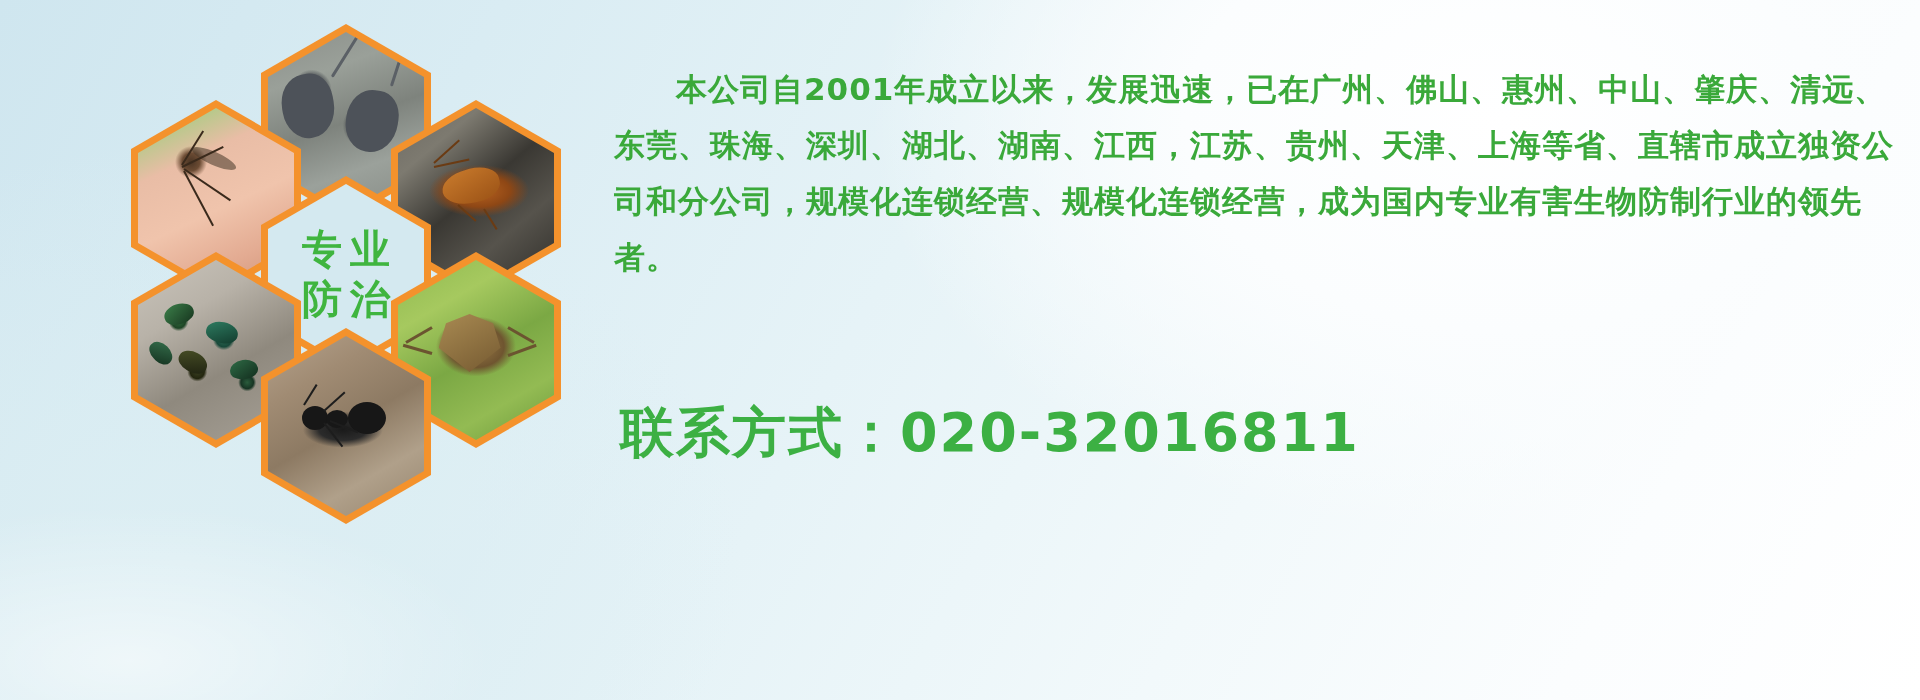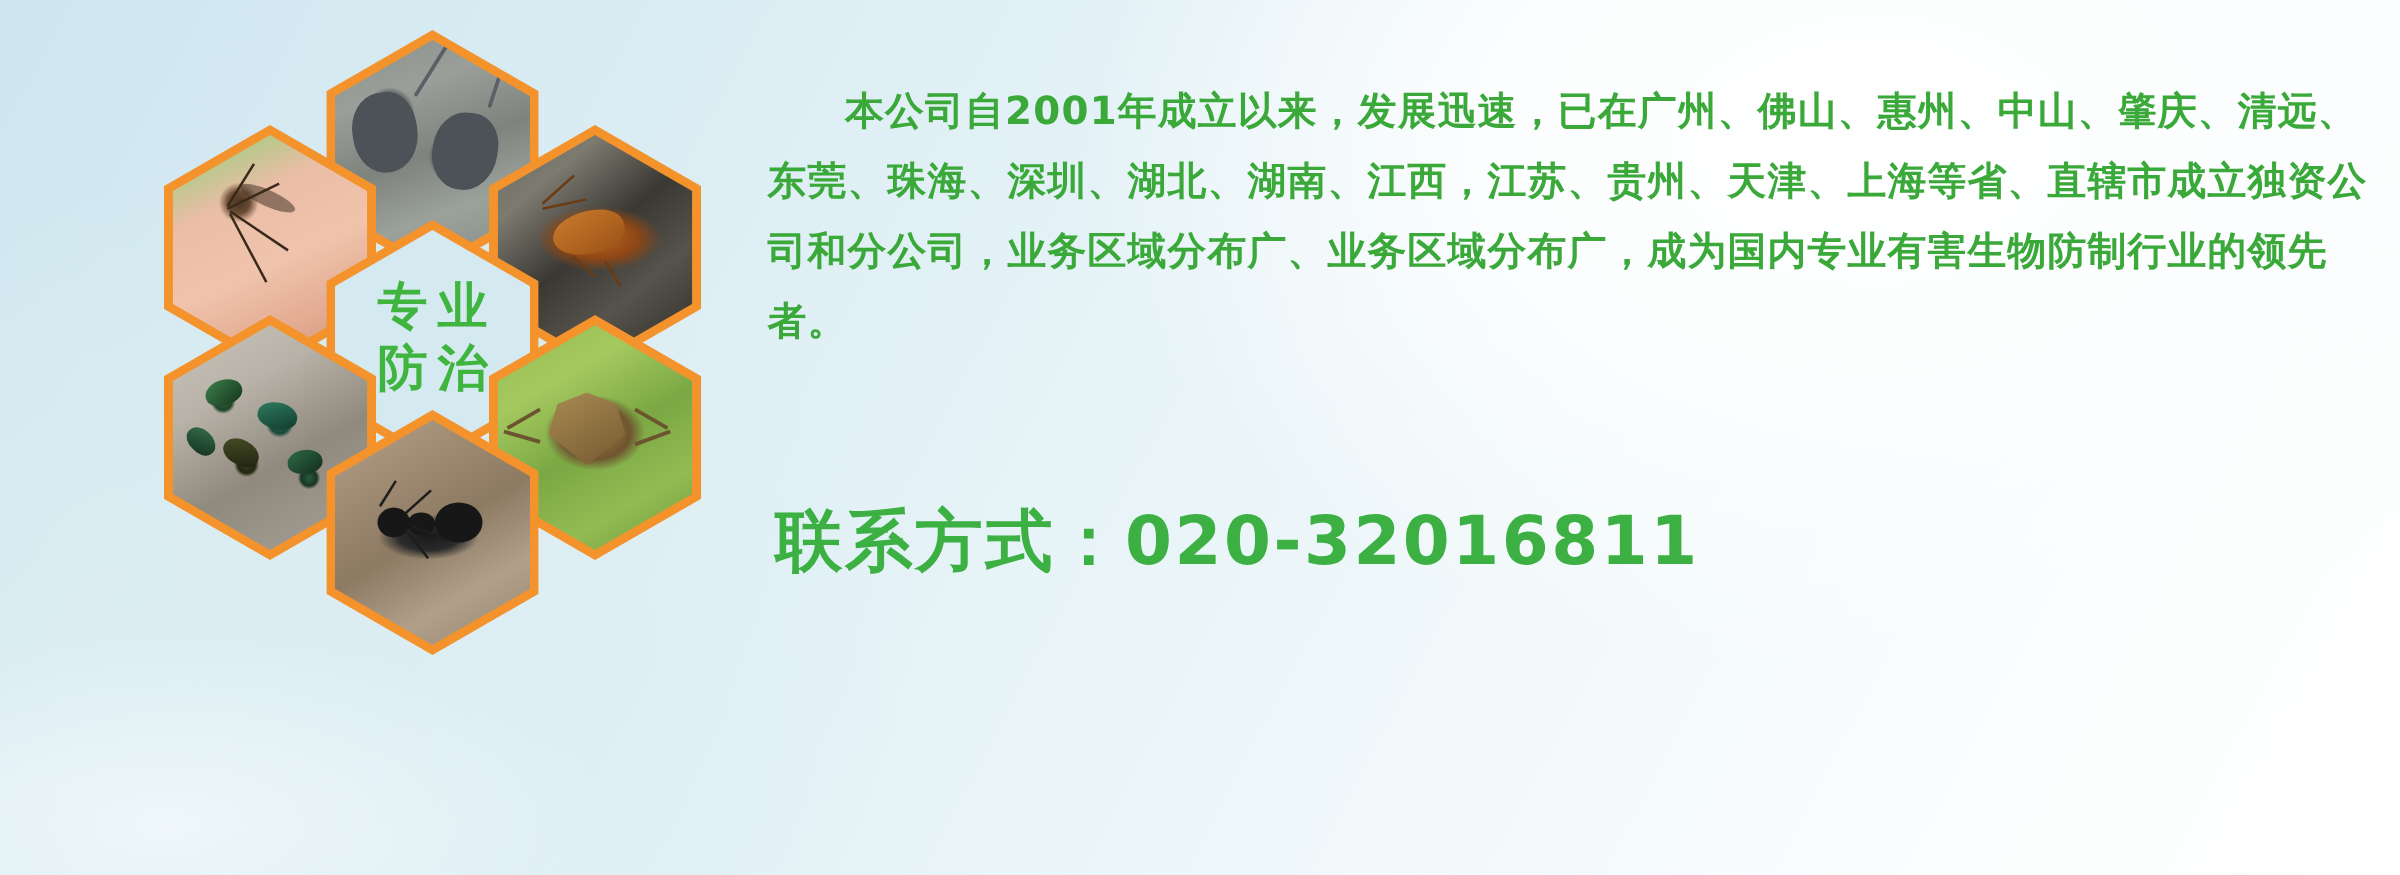--- a/index.html
+++ b/index.html
@@ -47,21 +47,21 @@
 
   
   #hex-center .inner{background:#d4e9f0;}
   .center-text{
     position:absolute;inset:0;display:flex;flex-direction:column;
     align-items:center;justify-content:center;gap:10px;
   }
   .center-text span{
     color:#3fb53f;font-size:40px;font-weight:bold;letter-spacing:8px;
     text-indent:8px;line-height:1;
-    font-family:Liberation Mono, monospace;
+    font-family:Liberation Sans, sans-serif;
   }
 
   
   
   .art-mosquito{
     background:
       radial-gradient(circle 16px at 34% 30%, #4a3524 0%, #6b4b33 55%, rgba(107,75,51,0) 100%),
       linear-gradient(155deg,#8fae63 0%,#b6c98a 14%, #e9bda6 30%, #f0c4ac 55%, #e3ab92 78%, #cf9376 100%);
   }
   .art-mosquito .leg{position:absolute;background:#3a2a1c;height:2px;transform-origin:left center;}
@@ -226,20 +226,20 @@
           <div class="leg" style="left:62px;top:84px;width:30px;transform:rotate(22deg);"></div>
           <div class="leg" style="left:56px;top:74px;width:28px;transform:rotate(-42deg);"></div>
           <div class="leg" style="left:36px;top:68px;width:24px;transform:rotate(-58deg);"></div>
         </div>
       </div>
     </div>
 
   </div>
 
   <div id="copy-block">
-    <p id="intro-paragraph">本公司自2001年成立以来，发展迅速，已在广州、佛山、惠州、中山、肇庆、清远、东莞、珠海、深圳、湖北、湖南、江西，江苏、贵州、天津、上海等省、直辖市成立独资公司和分公司，业务区域分布广、业务区域分布广，成为国内专业有害生物防制行业的领先者。</p>
+    <p id="intro-paragraph">本公司自2001年成立以来，发展迅速，已在广州、佛山、惠州、中山、肇庆、清远、东莞、珠海、深圳、湖北、湖南、江西，江苏、贵州、天津、上海等省、直辖市成立独资公司和分公司，规模化连锁经营、规模化连锁经营，成为国内专业有害生物防制行业的领先者。</p>
   </div>
 
   <div id="contact-block">
     <div id="contact-line-1">联系方式：020-32016811</div>
   </div>
 
 </div>
 
 </body></html>

